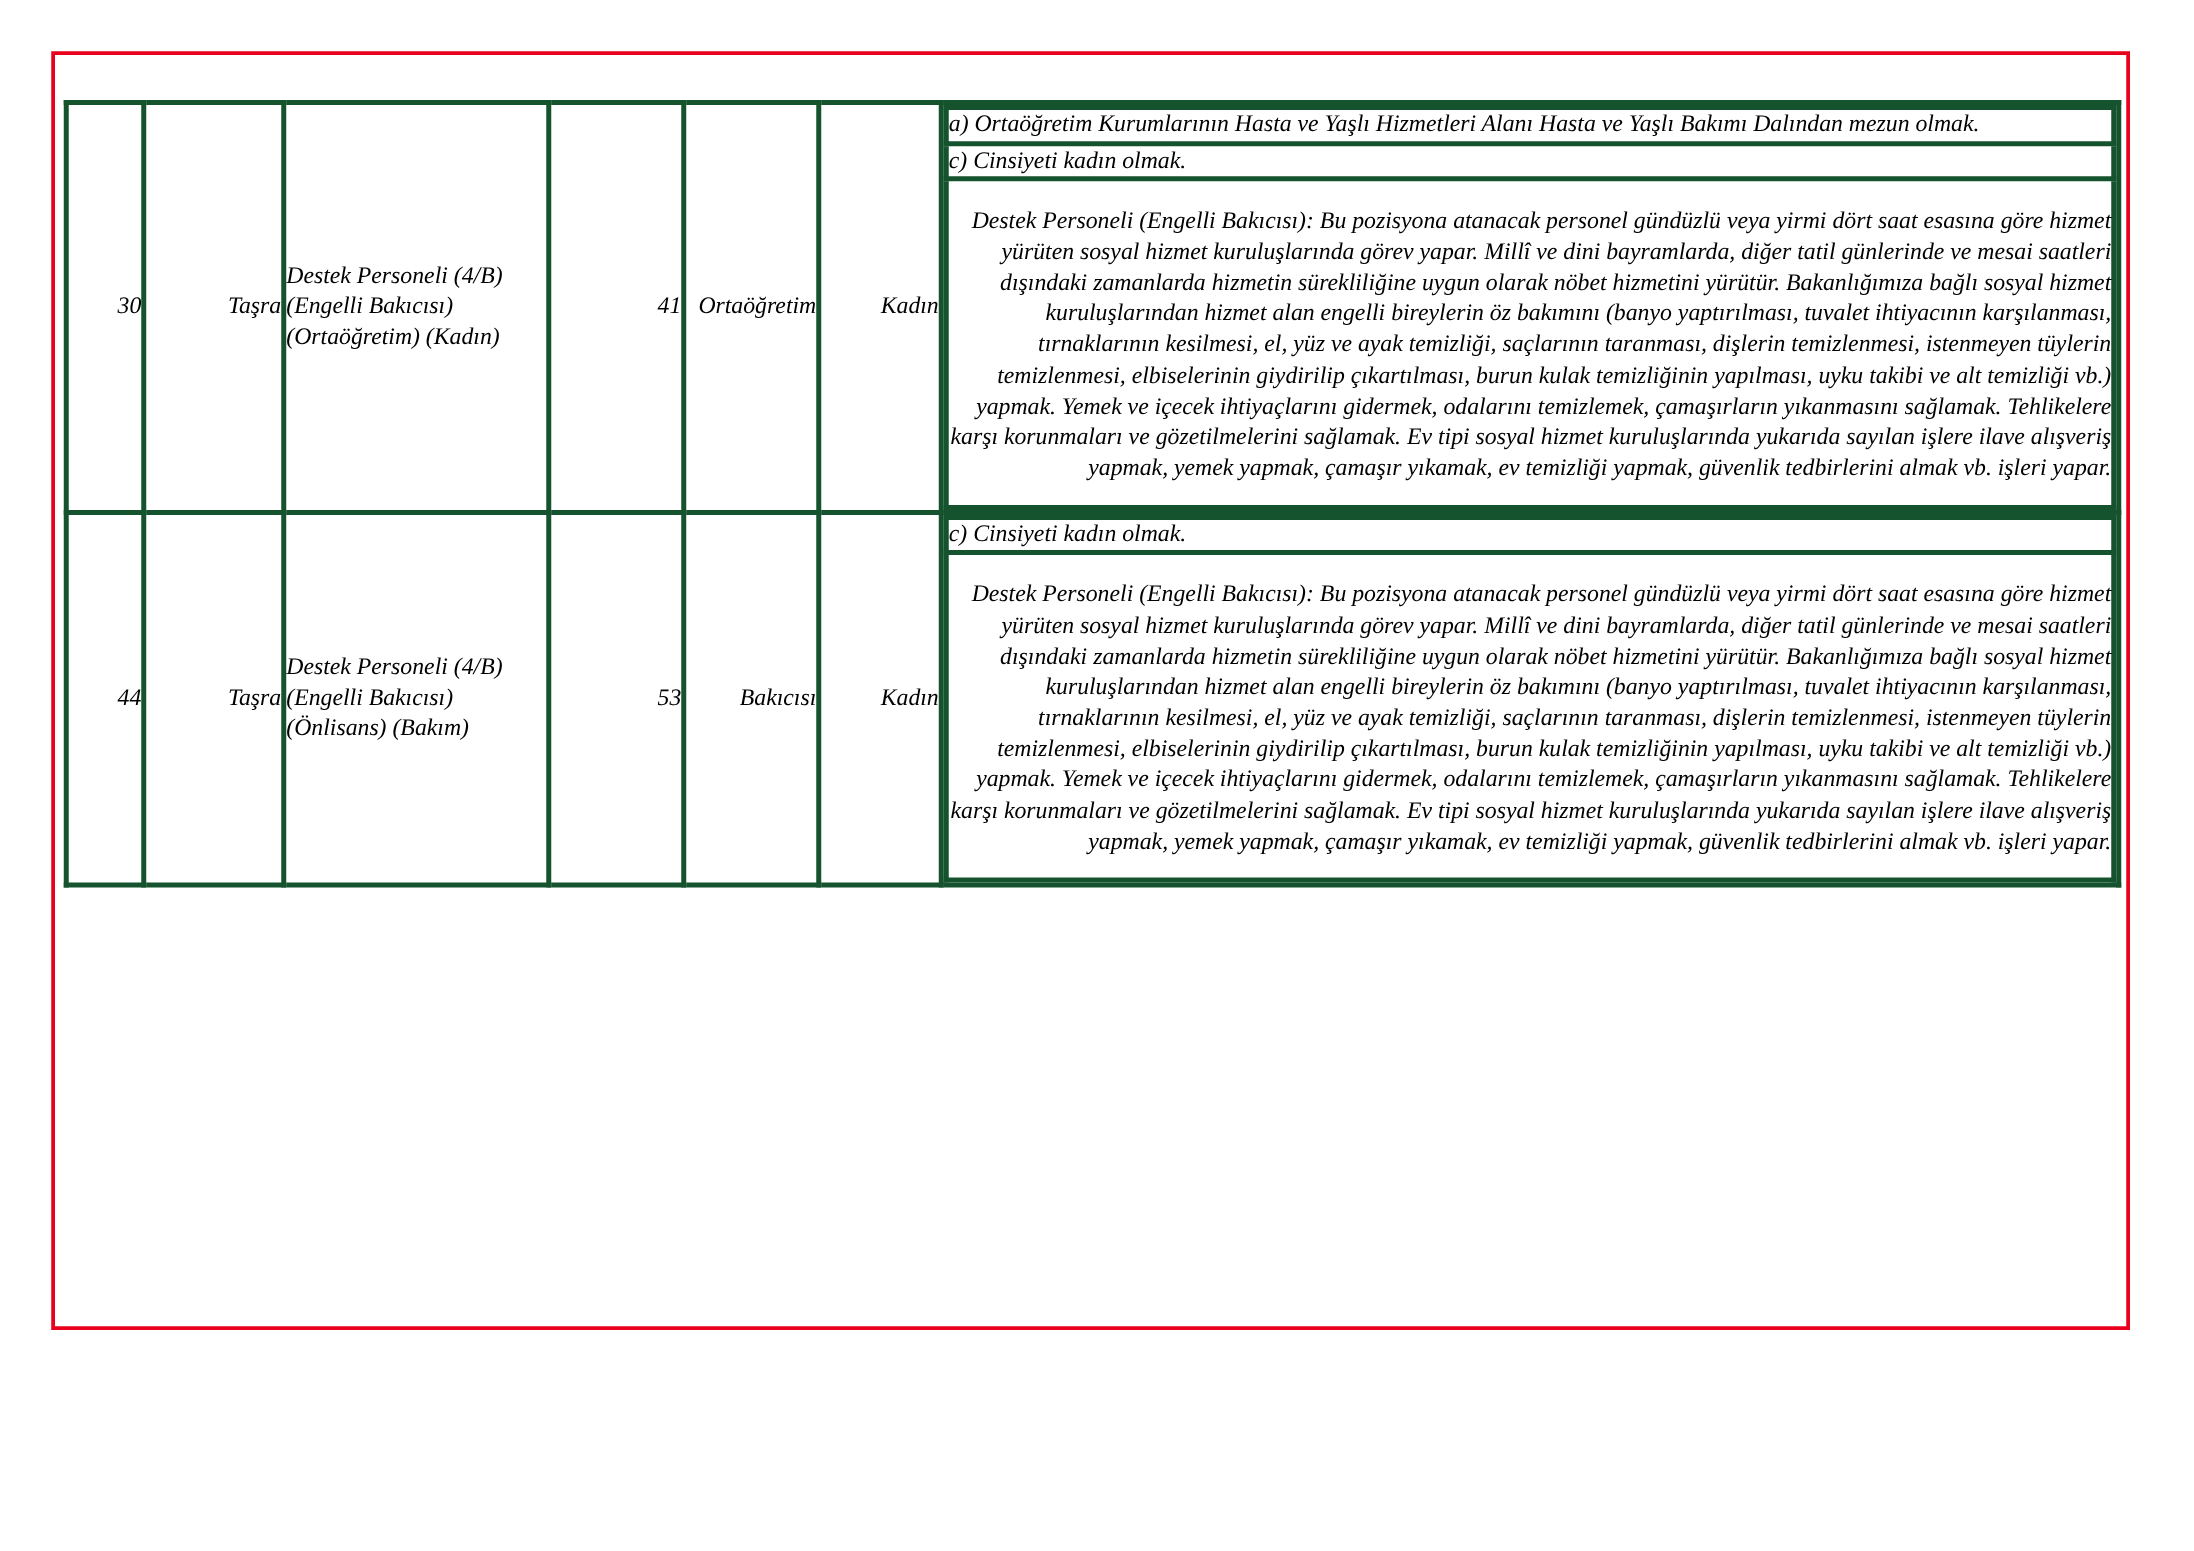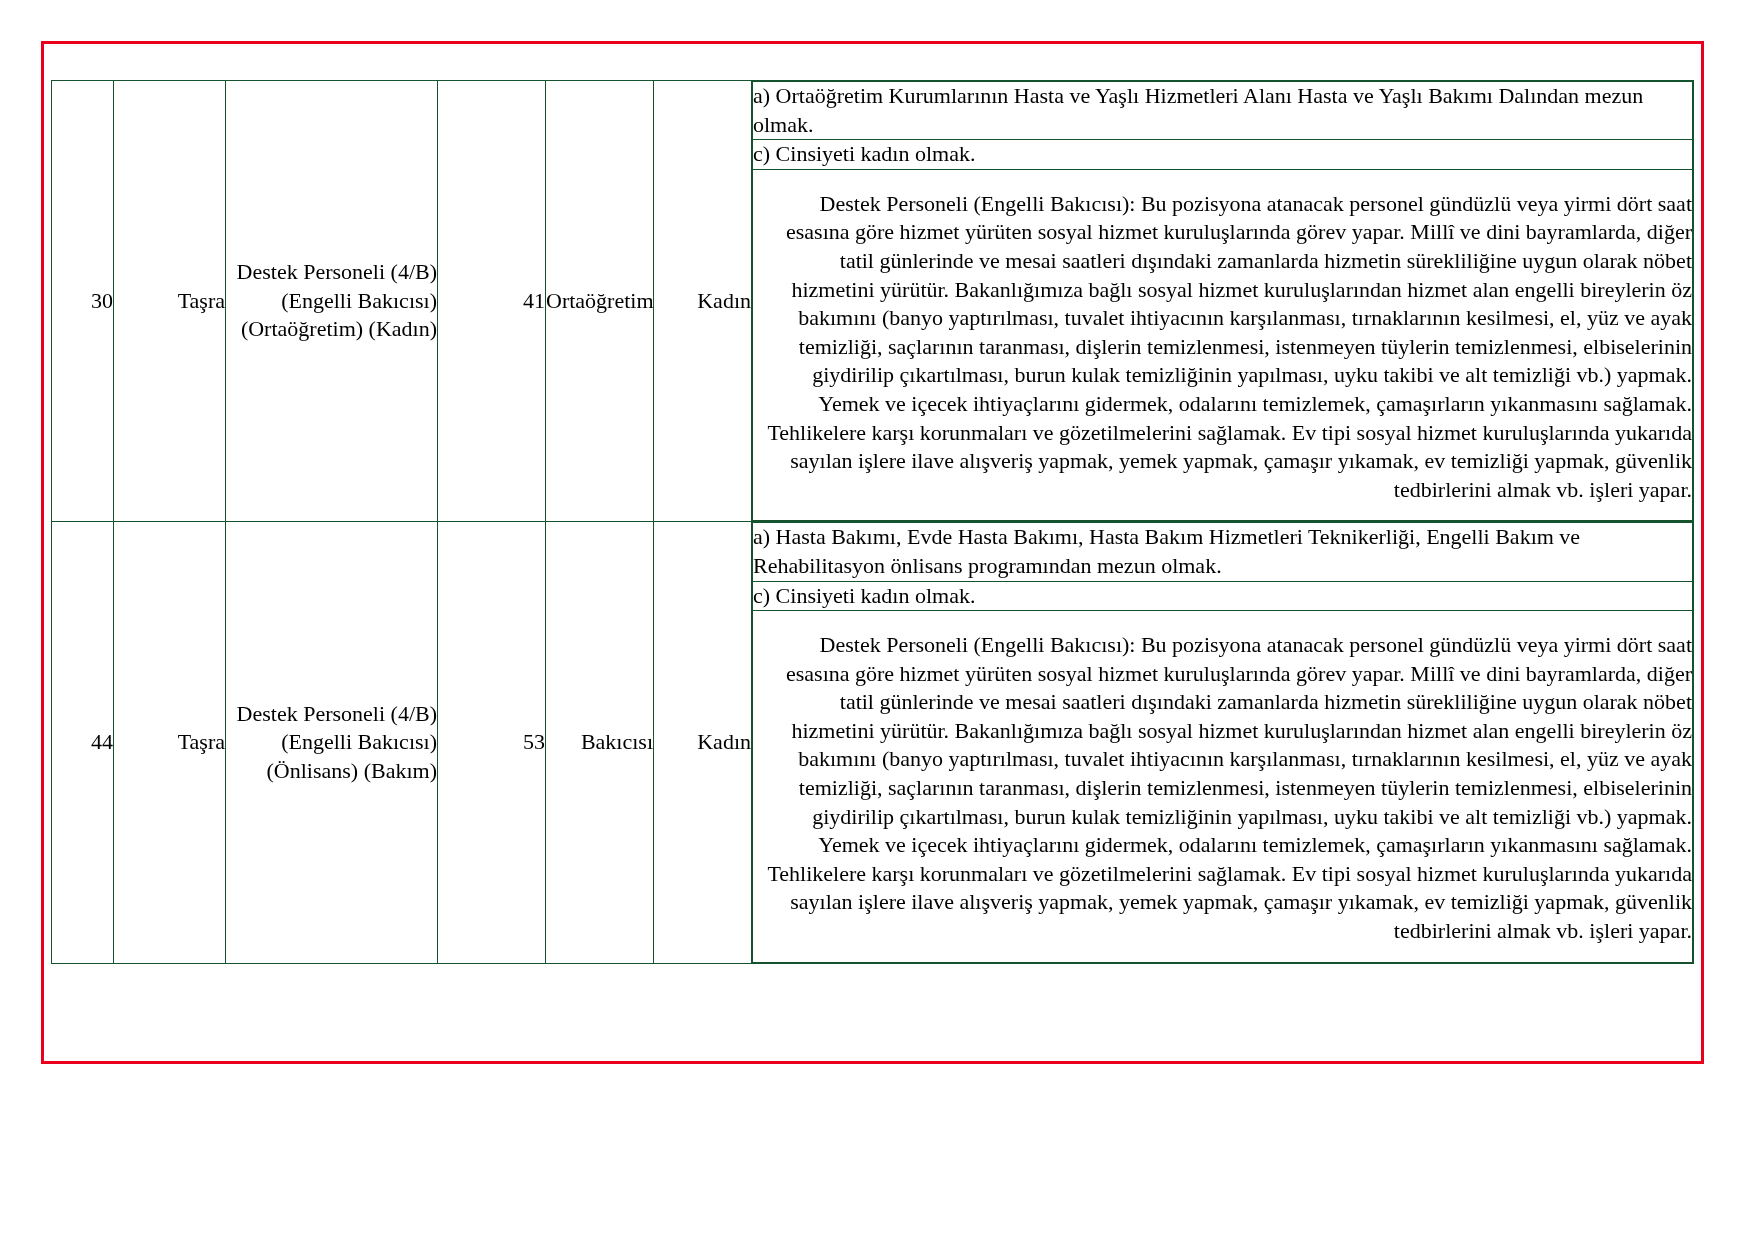--- a/index.html
+++ b/index.html
@@ -39,43 +39,44 @@
   
   #main-table {
     position: absolute;
     left: 51px;
     top: 80px;
     width: 1642px;
     border-collapse: collapse;
     table-layout: fixed;
   }
   #main-table td {
-    border: 1px solid #14532d;
+    border: 4px solid #14532d;
     padding: 0;
     vertical-align: middle;
-    font-size: 22px;
+    font-size: 19px;
     line-height: 1.30;
+    font-style: italic;
   }
 
   
   col.c-no      { width: 62px; }
   col.c-unit    { width: 112px; }
   col.c-title   { width: 212px; }
   col.c-count   { width: 108px; }
   col.c-edu     { width: 108px; }
   col.c-gender  { width: 98px; }
   col.c-req     { width: 942px; }
 
   .center-cell {
     text-align: right;
     vertical-align: middle;
     padding: 4px 3px;
   }
   .title-cell {
-    text-align: right;
+    text-align: left;
     vertical-align: middle;
     padding: 4px 6px;
     line-height: 1.33;
     margin-top: 23px;
   }
 
   
   .req-table {
     width: 100%;
     border-collapse: collapse;
@@ -160,23 +161,20 @@
           <div>(Engelli Bakıcısı)</div>
           <div>(Önlisans) (Bakım)</div>
         </td>
         <td class="center-cell">53</td>
         <td class="center-cell">Bakıcısı</td>
         <td class="center-cell">Kadın</td>
         <td class="outer-req-cell">
           <table class="req-table">
             <tbody>
               <tr>
-                <td>a) Hasta Bakımı, Evde Hasta Bakımı, Hasta Bakım Hizmetleri Teknikerliği, Engelli Bakım ve Rehabilitasyon önlisans programından mezun olmak.</td>
-              </tr>
-              <tr>
                 <td>c) Cinsiyeti kadın olmak.</td>
               </tr>
               <tr>
                 <td class="req-desc">Destek Personeli (Engelli Bakıcısı): Bu pozisyona atanacak personel gündüzlü veya yirmi dört saat esasına göre hizmet yürüten sosyal hizmet kuruluşlarında görev yapar. Millî ve dini bayramlarda, diğer tatil günlerinde ve mesai saatleri dışındaki zamanlarda hizmetin sürekliliğine uygun olarak nöbet hizmetini yürütür. Bakanlığımıza bağlı sosyal hizmet kuruluşlarından hizmet alan engelli bireylerin öz bakımını (banyo yaptırılması, tuvalet ihtiyacının karşılanması, tırnaklarının kesilmesi, el, yüz ve ayak temizliği, saçlarının taranması, dişlerin temizlenmesi, istenmeyen tüylerin temizlenmesi, elbiselerinin giydirilip çıkartılması, burun kulak temizliğinin yapılması, uyku takibi ve alt temizliği vb.) yapmak. Yemek ve içecek ihtiyaçlarını gidermek, odalarını temizlemek, çamaşırların yıkanmasını sağlamak. Tehlikelere karşı korunmaları ve gözetilmelerini sağlamak. Ev tipi sosyal hizmet kuruluşlarında yukarıda sayılan işlere ilave alışveriş yapmak, yemek yapmak, çamaşır yıkamak, ev temizliği yapmak, güvenlik tedbirlerini almak vb. işleri yapar.</td>
               </tr>
             </tbody>
           </table>
         </td>
       </tr>
 

